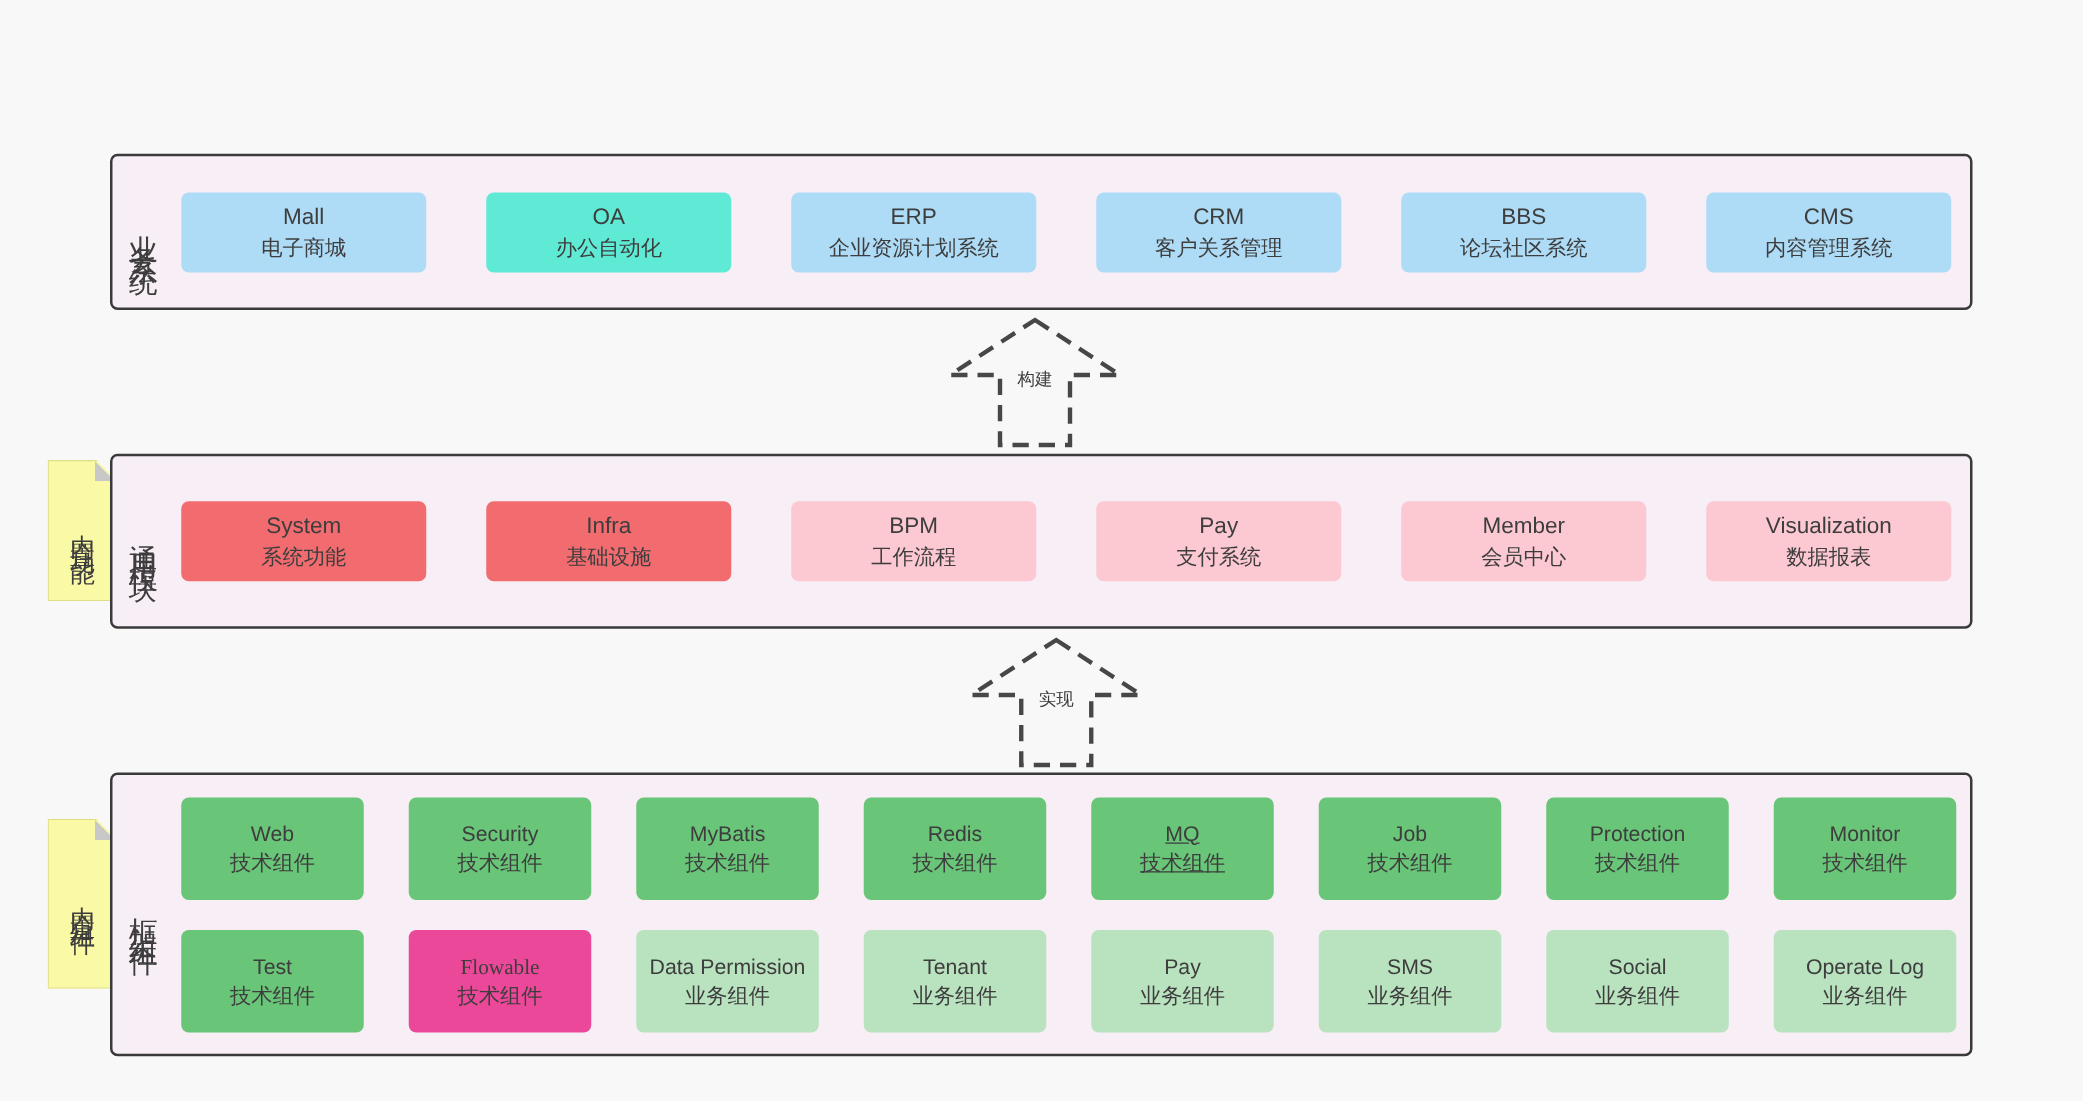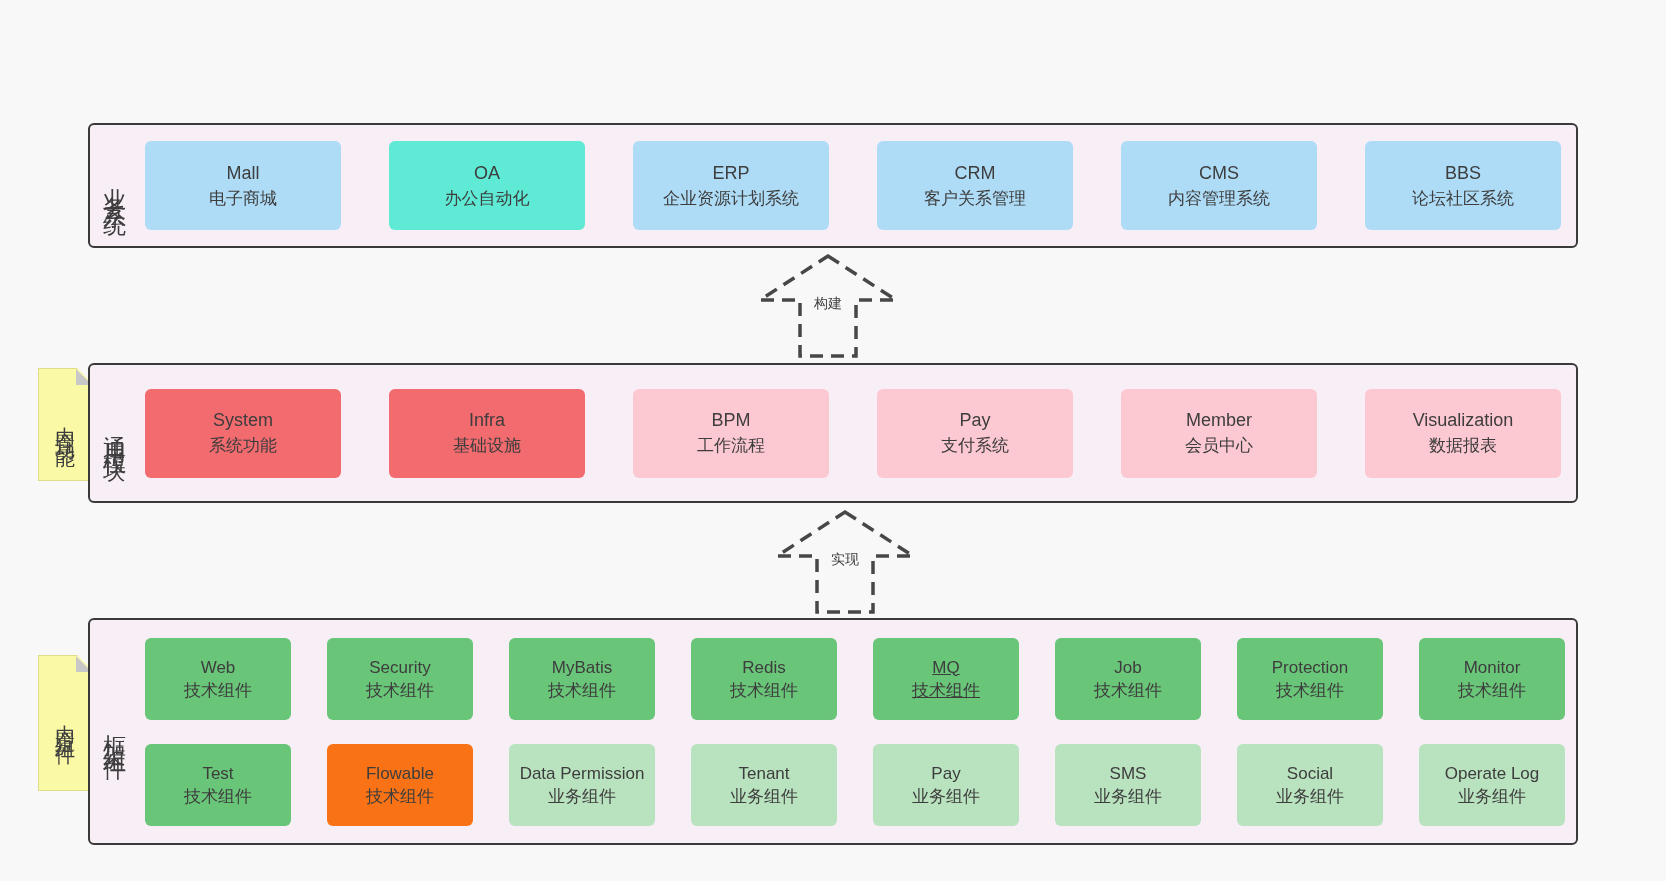--- a/index.html
+++ b/index.html
@@ -19,21 +19,21 @@
   .side-label{
     position:absolute; left:13px; top:50%; transform:translateY(-50%);
     writing-mode:vertical-lr; text-orientation:upright;
     font-size:23px; letter-spacing:8px; line-height:1; color:#3d3d3d;
     white-space:nowrap;
   }
   .rows{flex:1; display:flex; flex-direction:column; gap:24px;}
   .box-row{display:flex; gap:48px;}
   #sec-components .box-row{gap:36px;}
   .box{
-    width:196px; height:89px; border-radius:6px; box-sizing:border-box;
+    width:196px; height:64px; border-radius:6px; box-sizing:border-box;
     display:flex; flex-direction:column; align-items:center; justify-content:center;
     text-align:center; padding:2px 6px;
   }
   #sec-components .box{width:146px; height:82px;}
   .box-name{font-size:18px; line-height:25px;}
   .box-sub{font-size:17px; line-height:25px;}
   #sec-components .box-name,#sec-components .box-sub{line-height:23px; font-size:17px;}
 
   
   .tag{
@@ -92,26 +92,26 @@
           </div>
           <div class="box" style="background: rgb(174, 220, 247);">
             <div class="box-name">ERP</div>
             <div class="box-sub">企业资源计划系统</div>
           </div>
           <div class="box" style="background: rgb(174, 220, 247);">
             <div class="box-name">CRM</div>
             <div class="box-sub">客户关系管理</div>
           </div>
           <div class="box" style="background: rgb(174, 220, 247);">
+            <div class="box-name">BBS</div>
+            <div class="box-sub">论坛社区系统</div>
+          </div>
+          <div class="box" style="background: rgb(174, 220, 247);">
             <div class="box-name">CMS</div>
             <div class="box-sub">内容管理系统</div>
-          </div>
-          <div class="box" style="background: rgb(174, 220, 247);">
-            <div class="box-name">BBS</div>
-            <div class="box-sub">论坛社区系统</div>
           </div>
         </div>
       </div>
   </section>
 
   <div class="arrow" id="arrow-build">
     <svg viewBox="0 0 144 108">
       <polygon points="72,4 140,48 100,48 100,104 44,104 44,48 4,48" fill="none" stroke="#474747" stroke-width="3.5" stroke-dasharray="13 8"></polygon>
     </svg>
     <div class="arrow-label">构建</div>
@@ -191,21 +191,21 @@
           <div class="box" style="background: rgb(105, 197, 120);">
             <div class="box-name">Monitor</div>
             <div class="box-sub">技术组件</div>
           </div>
         </div>
         <div class="box-row">
           <div class="box" style="background: rgb(105, 197, 120);">
             <div class="box-name">Test</div>
             <div class="box-sub">技术组件</div>
           </div>
-          <div class="box" style="background: #f97316;">
+          <div class="box" style="background: #ec4899; font-family: Liberation Serif, serif;">
             <div class="box-name">Flowable</div>
             <div class="box-sub">技术组件</div>
           </div>
           <div class="box" style="background: rgb(185, 226, 191);">
             <div class="box-name">Data Permission</div>
             <div class="box-sub">业务组件</div>
           </div>
           <div class="box" style="background: rgb(185, 226, 191);">
             <div class="box-name">Tenant</div>
             <div class="box-sub">业务组件</div>

